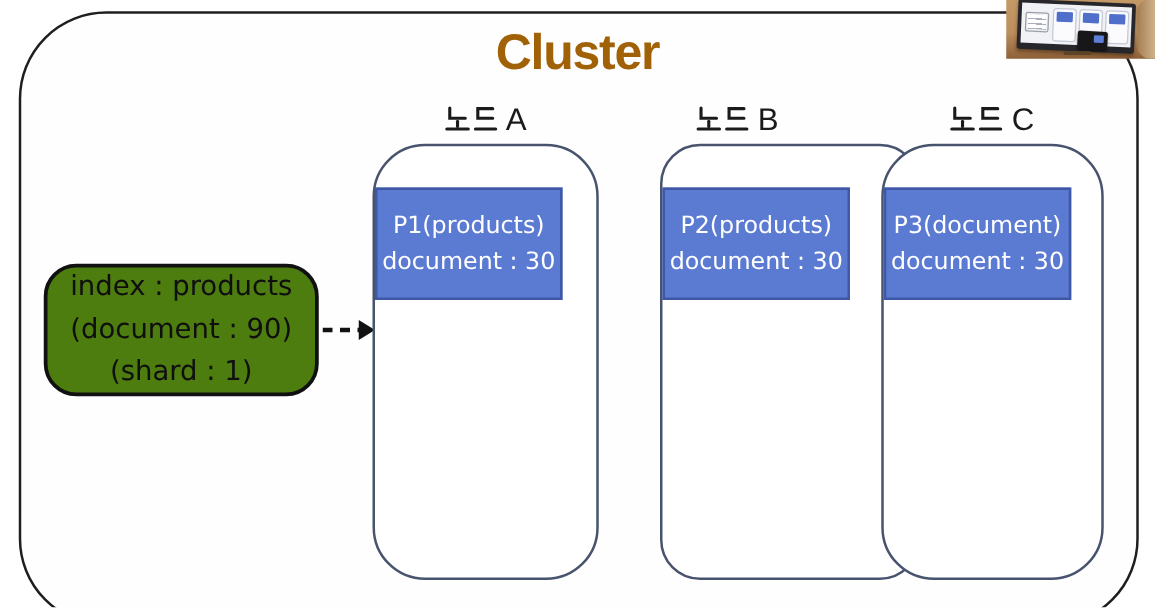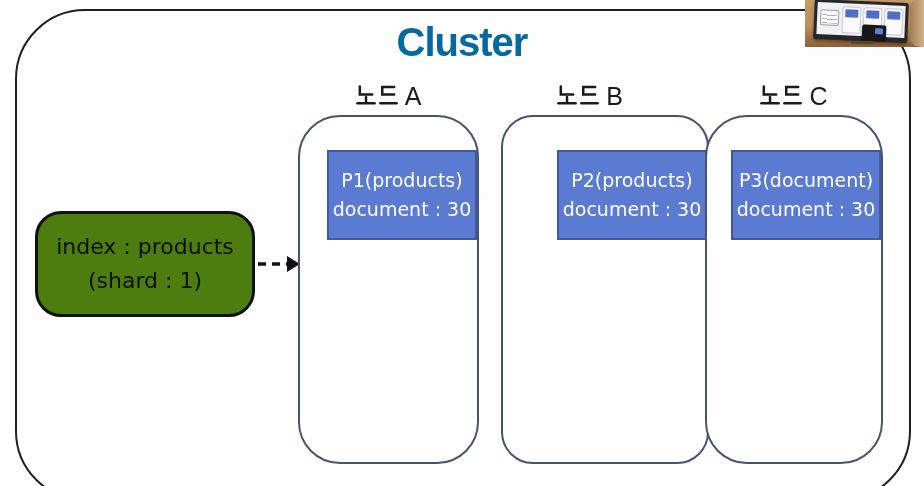--- a/index.html
+++ b/index.html
@@ -10,43 +10,43 @@
     color:#131313;
   }
   
   .cluster-box{
     position:absolute;left:15px;top:9px;width:896px;height:492px;
     border:2px solid #1f1f1f;border-radius:70px;background:#fefefe;
     box-sizing:border-box;
   }
   .cluster-title{
     position:absolute;left:0;top:20px;width:924px;text-align:center;
-    font-size:40px;font-weight:bold;letter-spacing:-1px;color:#0369a1;
+    font-size:40px;font-weight:bold;letter-spacing:-1px;color:#a16207;
     font-family:"Liberation Sans","DejaVu Sans",sans-serif;
   }
   
   .node-label{
     position:absolute;top:81px;height:30px;display:flex;align-items:center;
     justify-content:center;gap:7px;
   }
   .node-label .letter{
     font-size:25px;font-weight:500;line-height:1;color:#1a1a1a;
     font-family:"Liberation Sans","DejaVu Sans",sans-serif;
   }
   .label-a{left:298px;width:181px;}
   .label-b{left:501px;width:178px;}
   .label-c{left:705px;width:178px;}
   
   .node-box{
     position:absolute;top:115px;height:349px;
     border:2px solid #48536e;border-radius:42px;background:#ffffff;
-    box-sizing:border-box;display:flex;justify-content:flex-end;
+    box-sizing:border-box;display:flex;justify-content:flex-start;
   }
   .node-a{left:298px;width:181px;}
-  .node-b{left:501px;width:208px;border-radius:32px;}
+  .node-b{left:528px;width:208px;border-radius:32px;}
   .node-c{left:705px;width:178px;}
   
   .shard-box{
     margin-top:33px;width:150px;height:90px;box-sizing:border-box;
     background:#5b7ad2;border:2px solid #3e58a6;
     display:flex;flex-direction:column;align-items:center;justify-content:center;
     gap:6px;color:#ffffff;text-align:center;
   }
   .shard-box .shard-line{font-size:19px;line-height:1.2;white-space:nowrap;}
   
@@ -94,20 +94,21 @@
 </head>
 <body>
 
 <div class="stage">
 
   <div class="cluster-box"></div>
   <div class="cluster-title">Cluster</div>
 
   <div class="index-box">
     <div class="idx-line">index : products</div>
+    <div class="idx-line">(document : 90)</div>
     <div class="idx-line">(shard : 1)</div>
   </div>
 
   <svg class="arrow" viewBox="0 0 44 26">
     <line x1="0" y1="13" x2="31" y2="13" stroke="#111" stroke-width="3.6" stroke-dasharray="8 6"></line>
     <path d="M29 5 L42 13 L29 21 Z" fill="#111"></path>
   </svg>
 
   <div class="node-label label-a" aria-label="노드 A">
     <svg width="42" height="24" viewBox="0 0 44 24">

